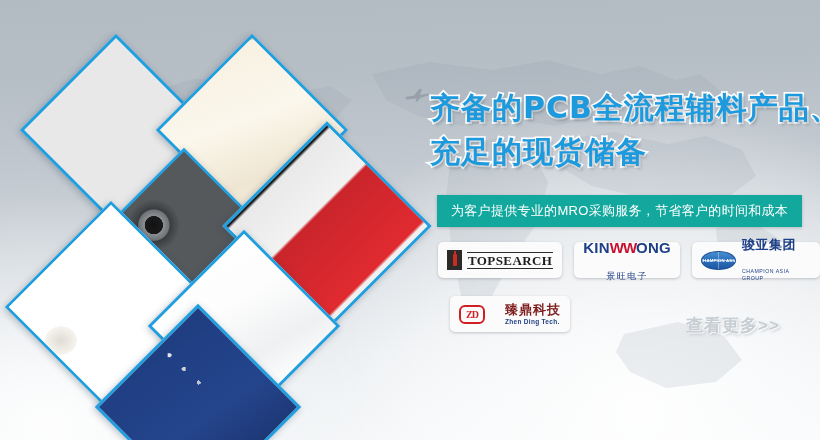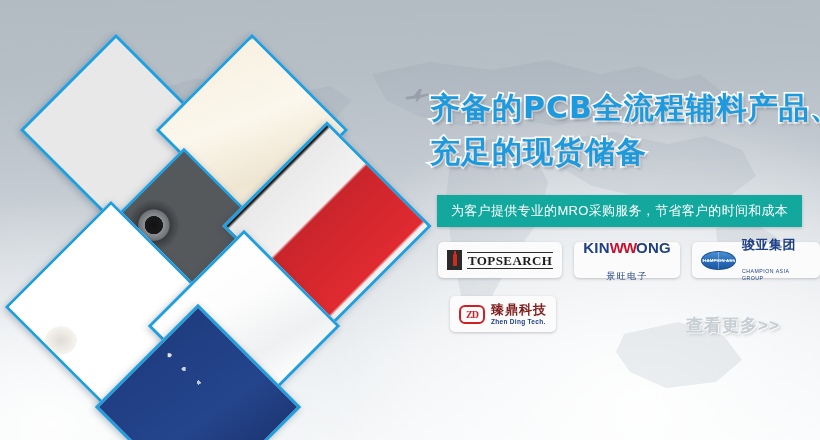--- a/index.html
+++ b/index.html
@@ -207,21 +207,21 @@
   }
   .ca-globe::after {
     content:""; position:absolute; left:50%; top:-30%;
     width:1px; height:160%; background:rgba(255,255,255,0.35);
   }
   .ca-txt { display:flex; flex-direction:column; gap:16px; }
   .ca-cn { font-size:13px; font-weight:700; color:#1d3f86; letter-spacing:0.5px; line-height:14px; }
   .ca-en { font-size:5.2px; color:#1d3f86; letter-spacing:0.5px; line-height:7px; }
 
   
-  .ls-zhending { gap:6px; }
+  .ls-zhending { gap:20px; }
   .zd-badge {
     width:26px; height:19px;
     border:2px solid #cf1f25;
     border-radius:6px;
     display:flex; align-items:center; justify-content:center;
     font:700 10px "Liberation Serif",serif;
     color:#cf1f25;
     letter-spacing:-1px;
   }
   .zd-txt { display:flex; flex-direction:column; }

